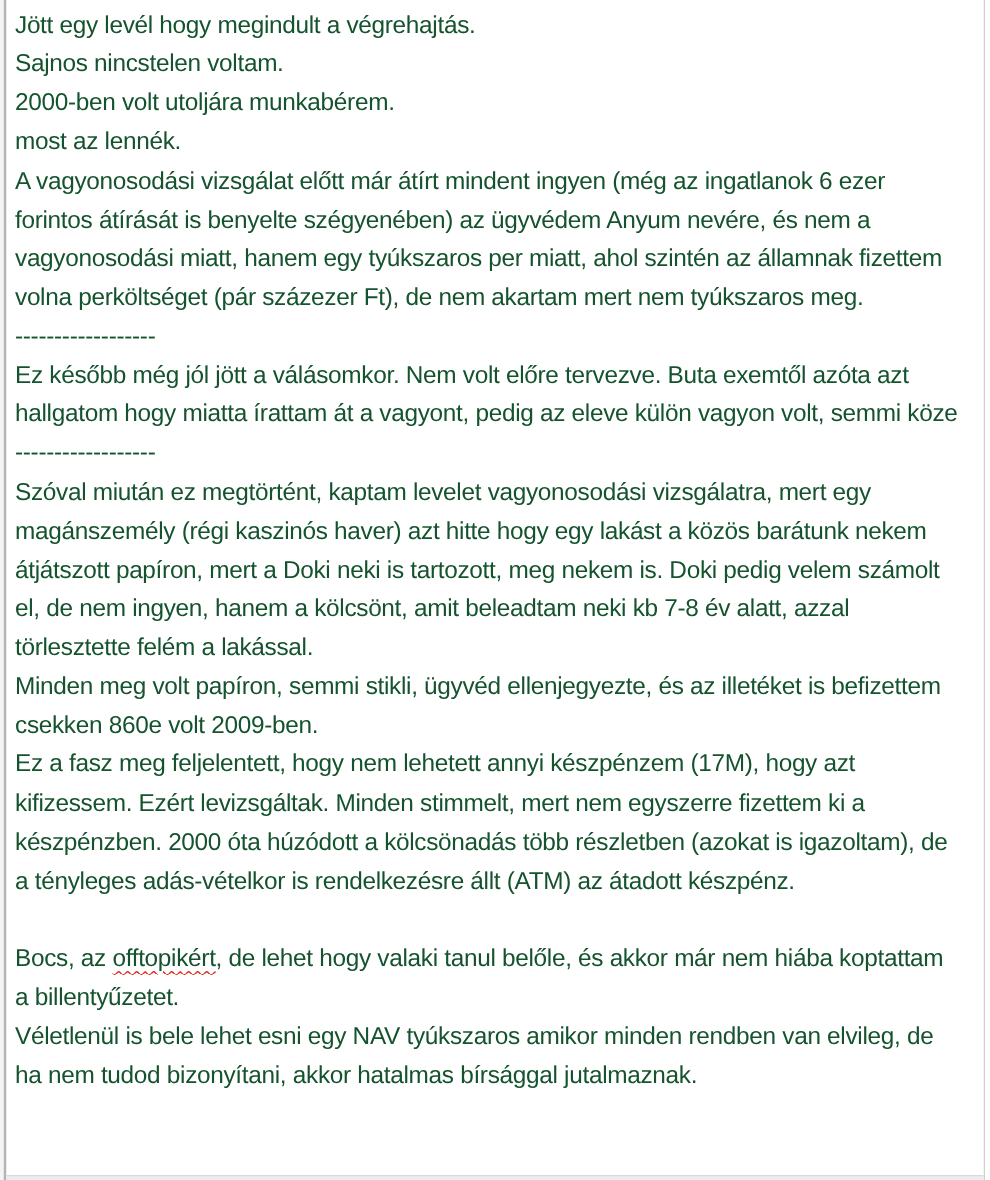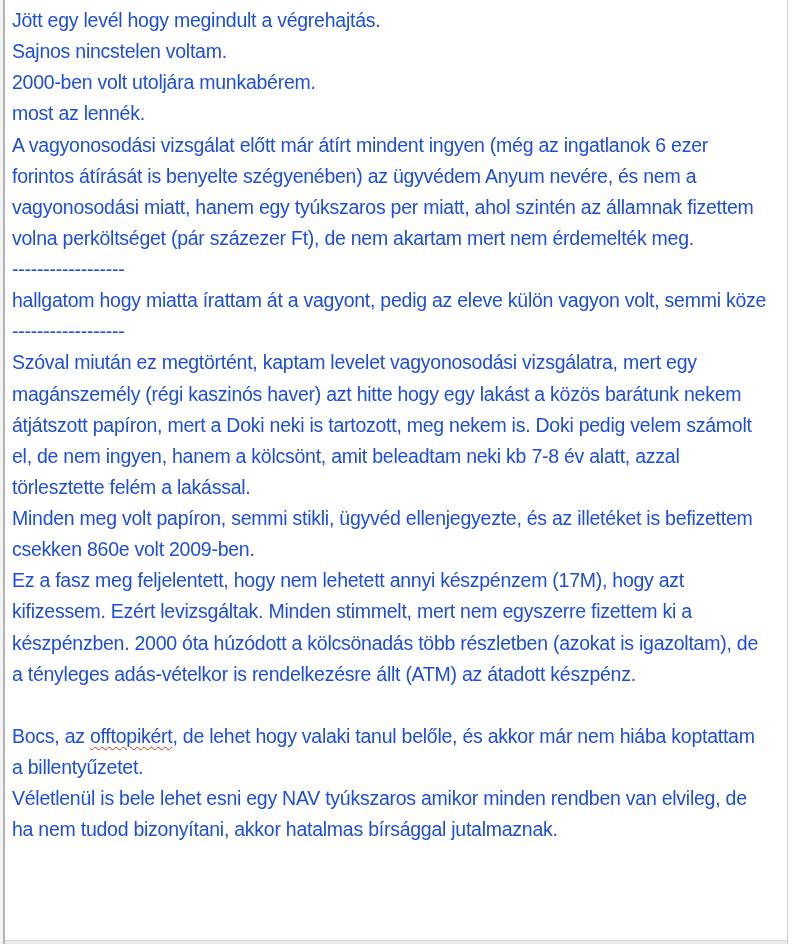--- a/index.html
+++ b/index.html
@@ -49,30 +49,31 @@
     border-top:1px solid #dadada;
     box-sizing:border-box;
   }
 </style>
 </head>
 <body style="background: rgb(255, 255, 255);">
 
 <div class="gutter-left"></div>
 
 <div class="editor">
-  <div class="editor-content" id="editor-content" style="color: #1d4ed8;">
+  <div class="editor-content" id="editor-content" style="color: #14532d;">
       <div class="line">Jött egy levél hogy megindult a végrehajtás.</div>
       <div class="line">Sajnos nincstelen voltam.</div>
       <div class="line">2000-ben volt utoljára munkabérem.</div>
       <div class="line">most az lennék.</div>
       <div class="line">A vagyonosodási vizsgálat előtt már átírt mindent ingyen (még az ingatlanok 6 ezer</div>
       <div class="line">forintos átírását is benyelte szégyenében) az ügyvédem Anyum nevére, és nem a</div>
       <div class="line">vagyonosodási miatt, hanem egy tyúkszaros per miatt, ahol szintén az államnak fizettem</div>
-      <div class="line">volna perköltséget (pár százezer Ft), de nem akartam mert nem érdemelték meg.</div>
+      <div class="line">volna perköltséget (pár százezer Ft), de nem akartam mert nem tyúkszaros meg.</div>
       <div class="line">------------------</div>
+      <div class="line">Ez később még jól jött a válásomkor. Nem volt előre tervezve. Buta exemtől azóta azt</div>
       <div class="line">hallgatom hogy miatta írattam át a vagyont, pedig az eleve külön vagyon volt, semmi köze</div>
       <div class="line">------------------</div>
       <div class="line">Szóval miután ez megtörtént, kaptam levelet vagyonosodási vizsgálatra, mert egy</div>
       <div class="line">magánszemély (régi kaszinós haver) azt hitte hogy egy lakást a közös barátunk nekem</div>
       <div class="line">átjátszott papíron, mert a Doki neki is tartozott, meg nekem is. Doki pedig velem számolt</div>
       <div class="line">el, de nem ingyen, hanem a kölcsönt, amit beleadtam neki kb 7-8 év alatt, azzal</div>
       <div class="line">törlesztette felém a lakással.</div>
       <div class="line">Minden meg volt papíron, semmi stikli, ügyvéd ellenjegyezte, és az illetéket is befizettem</div>
       <div class="line">csekken 860e volt 2009-ben.</div>
       <div class="line">Ez a fasz meg feljelentett, hogy nem lehetett annyi készpénzem (17M), hogy azt</div>

